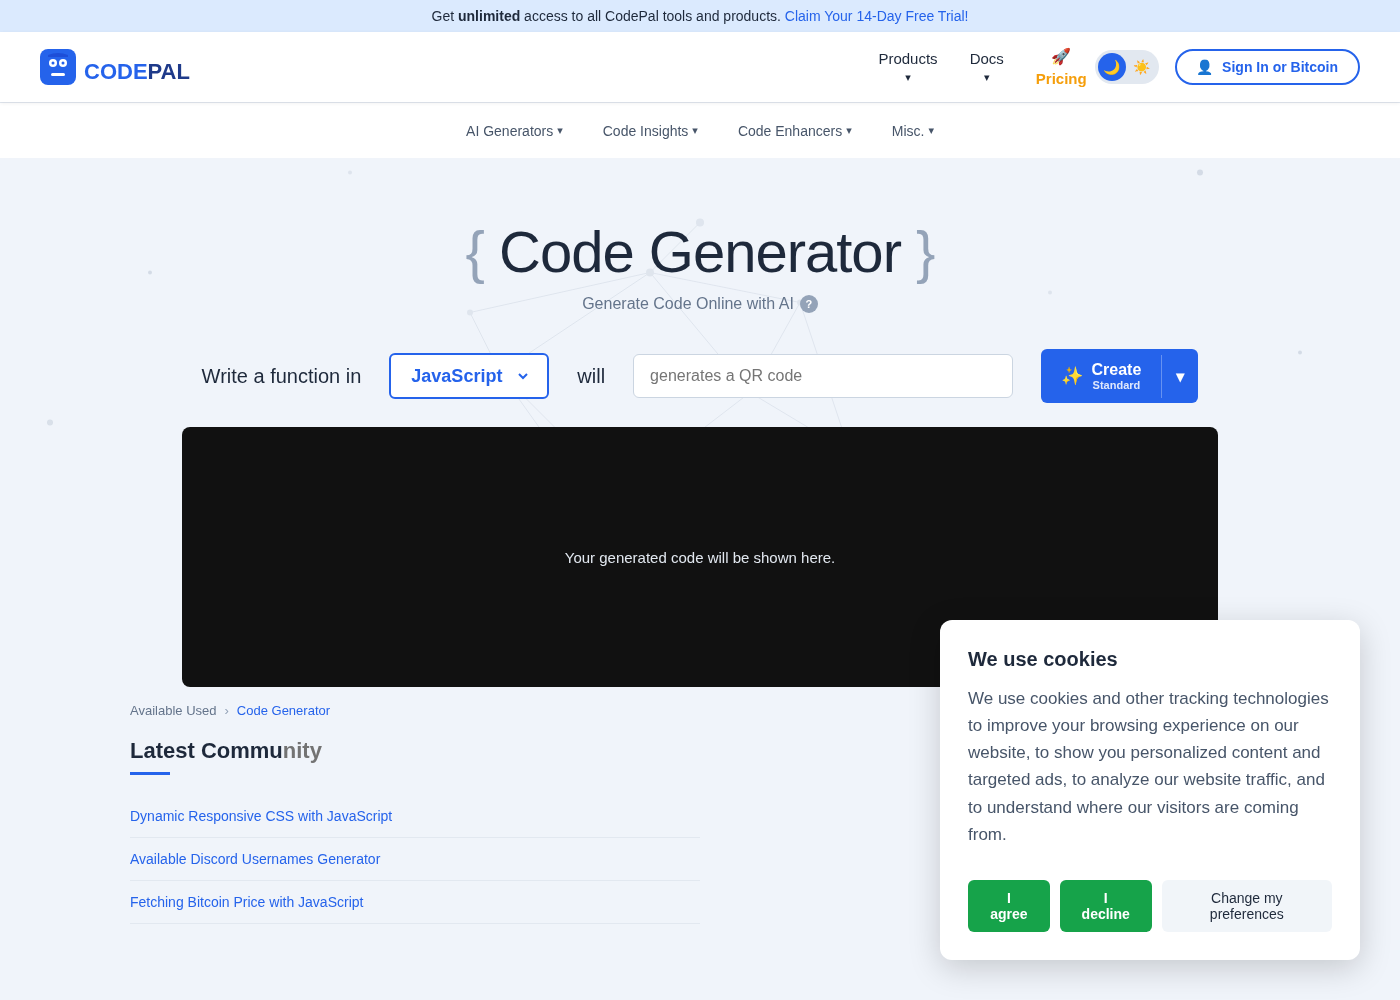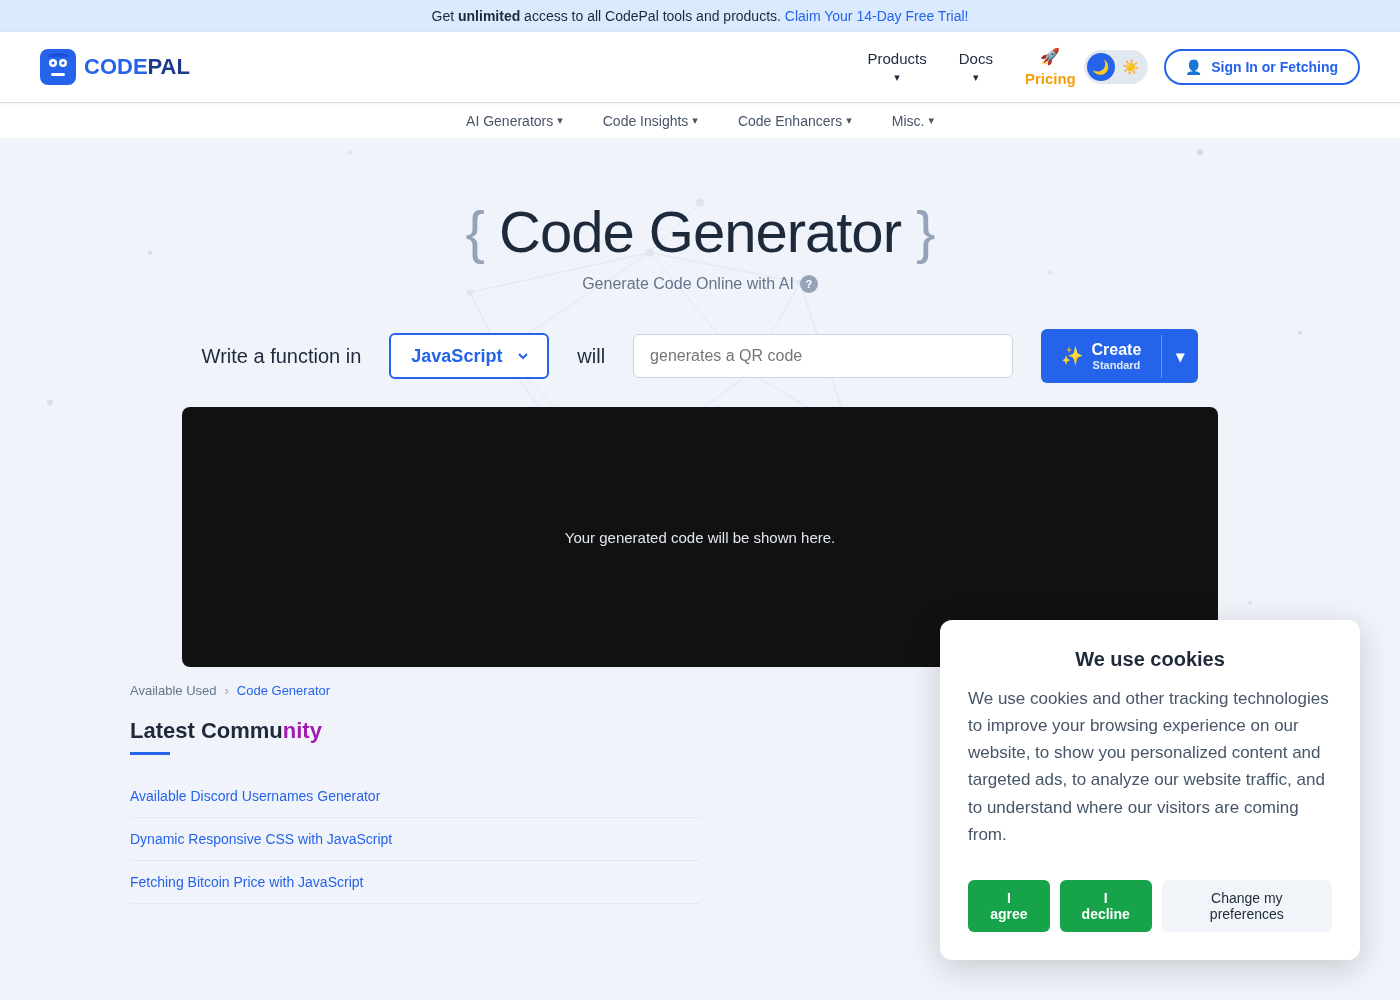--- a/index.html
+++ b/index.html
@@ -22,21 +22,21 @@
       display: flex;
       align-items: center;
       padding: 0 40px;
       height: 70px;
       box-shadow: 0 1px 4px rgba(0,0,0,0.07);
       position: relative;
       z-index: 10;
     }
     .logo {
       display: flex;
-      align-items: center;
+      align-items: flex-end;
       gap: 8px;
       text-decoration: none;
       margin-right: auto;
     }
     .logo-icon {
       width: 36px;
       height: 36px;
     }
     .nav-links {
       display: flex;
@@ -98,21 +98,21 @@
 
     
     .sub-nav {
       background: white;
       border-top: 1px solid #e2e8f0;
       display: flex;
       align-items: center;
       justify-content: center;
       gap: 40px;
       padding: 0 40px;
-      height: 36px;
+      height: 56px;
     }
     .sub-nav-item {
       font-size: 14px;
       color: #475569;
       cursor: pointer;
       display: flex;
       align-items: center;
       gap: 4px;
       font-weight: 500;
     }
@@ -308,21 +308,20 @@
       box-shadow: 0 8px 32px rgba(0,0,0,0.18);
       padding: 28px;
       max-width: 420px;
       z-index: 1000;
     }
     .cookie-title {
       font-size: 20px;
       font-weight: 700;
       color: #1e293b;
       margin-bottom: 14px;
-      text-align: center;
     }
     .cookie-text {
       font-size: 17px;
       color: #475569;
       line-height: 1.6;
       margin-bottom: 32px;
     }
     .cookie-buttons {
       display: flex;
       gap: 10px;
@@ -417,21 +416,21 @@
     </ul>
   </nav>
 
   <div class="theme-toggle">
     <button class="theme-btn active">🌙</button>
     <button class="theme-btn inactive">☀️</button>
   </div>
 
   <button class="signin-btn">
     <span>👤</span>
-    <span>Sign In or Fetching</span>
+    <span>Sign In or Bitcoin</span>
   </button>
 </header>
 
 <nav class="sub-nav">
   <div class="sub-nav-item">
     <span>AI Generators</span>
     <span style="font-size:11px;">▾</span>
   </div>
   <div class="sub-nav-item">
     <span>Code Insights</span>
@@ -542,29 +541,29 @@
 
 <div class="breadcrumb">
   <span style="color:#64748b;">Available Used</span>
   <span class="breadcrumb-sep">›</span>
   <a href="#" style="color:#2563eb;">Code Generator</a>
 </div>
 
 <div class="content-area">
   <div class="community-section">
     <h2>
-      <span>Latest Commu</span><span style="color:#a21caf;">nity</span>
+      <span>Latest Commu</span><span style="color:#737373;">nity</span>
     </h2>
     <div class="community-divider"></div>
     <ul class="community-list">
       <li>
-        <a href="#">Available Discord Usernames Generator</a>
+        <a href="#">Dynamic Responsive CSS with JavaScript</a>
       </li>
       <li>
-        <a href="#">Dynamic Responsive CSS with JavaScript</a>
+        <a href="#">Available Discord Usernames Generator</a>
       </li>
       <li>
         <a href="#">Fetching Bitcoin Price with JavaScript</a>
       </li>
     </ul>
   </div>
 </div>
 
 <div class="cookie-banner">
   <h3 class="cookie-title">We use cookies</h3>

